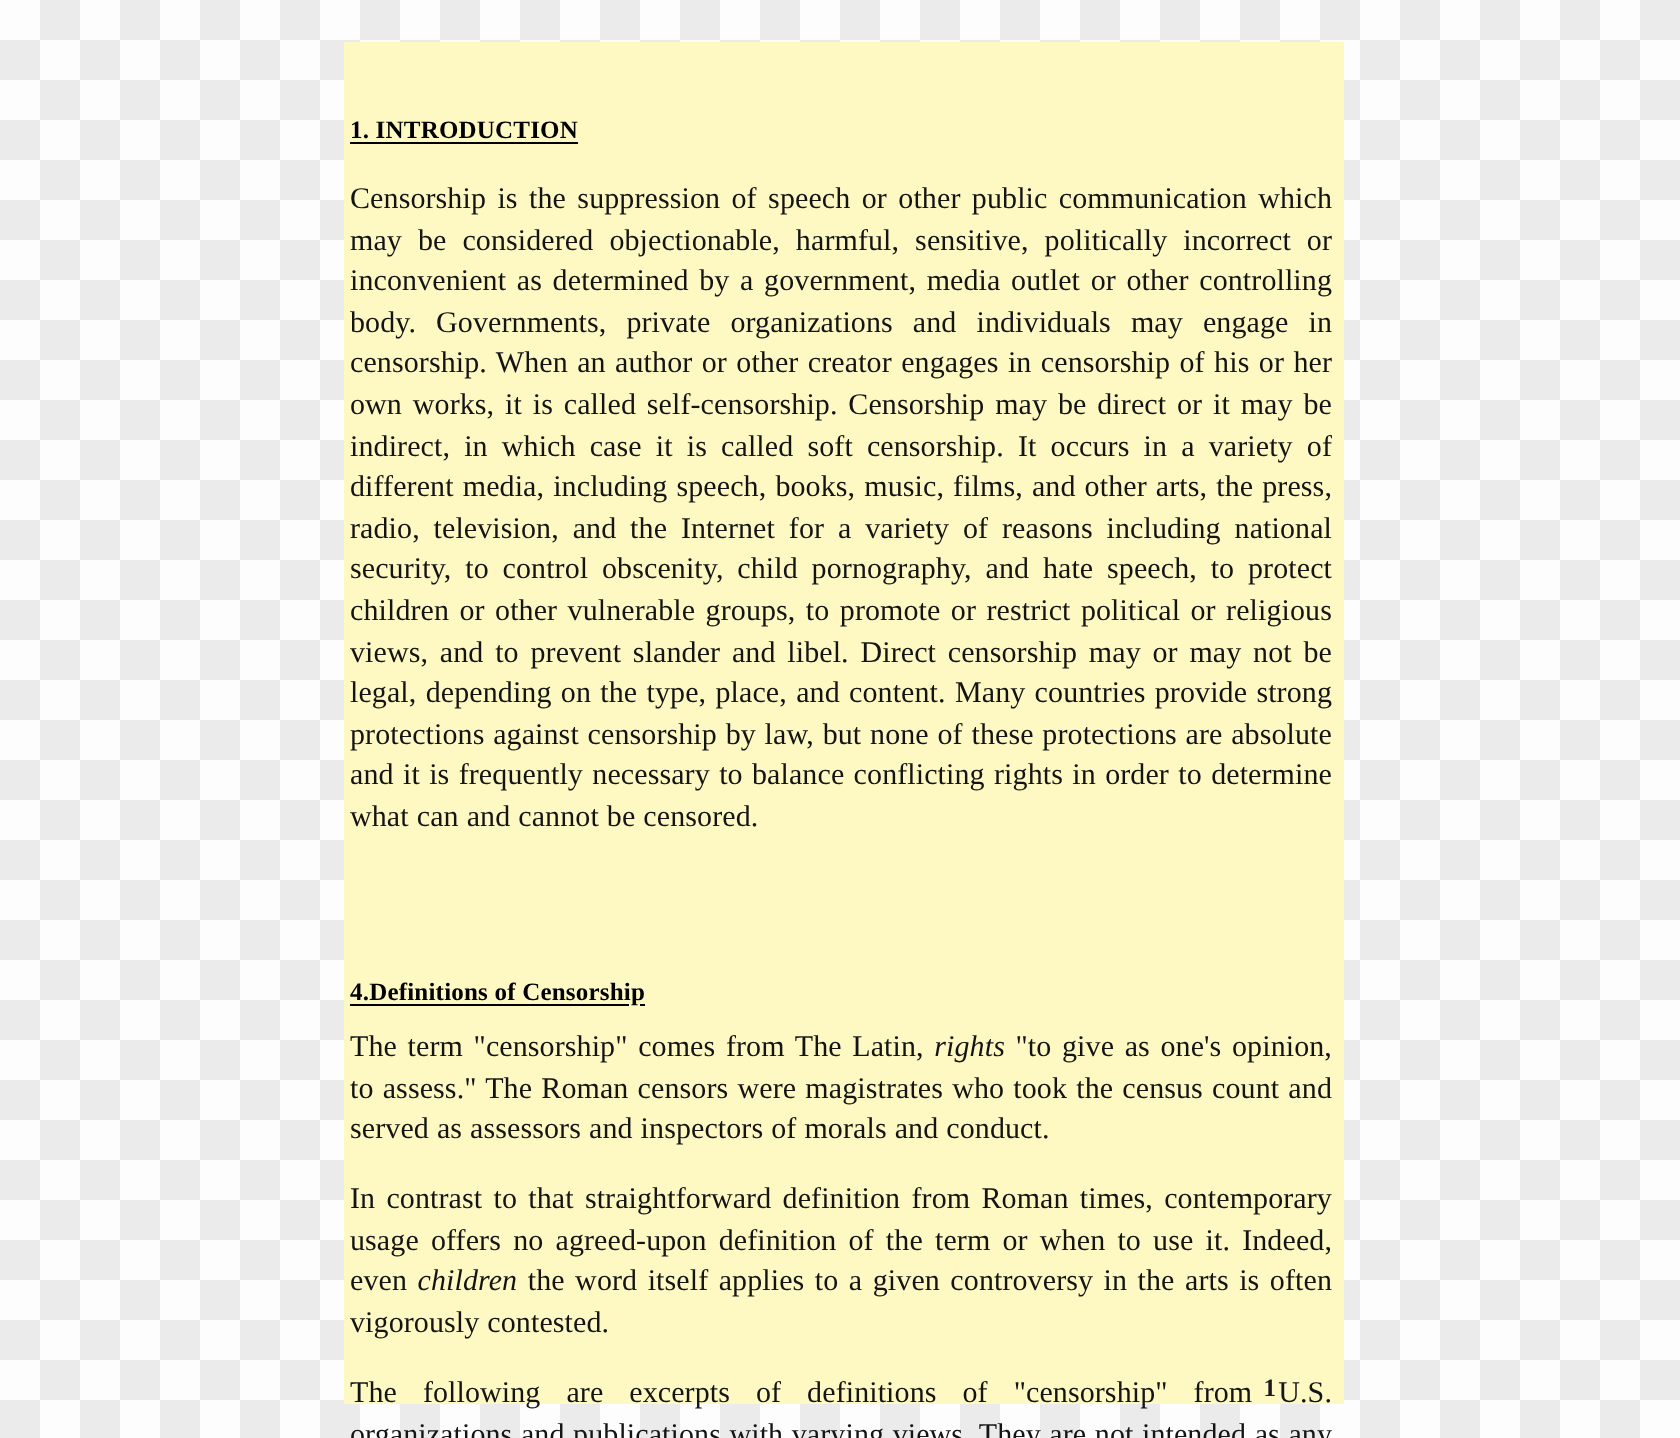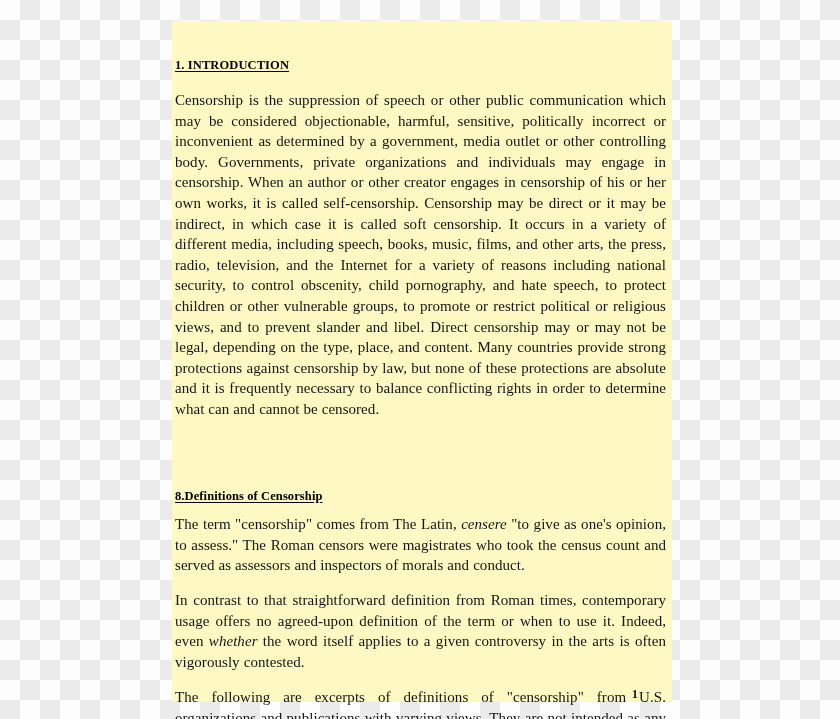--- a/index.html
+++ b/index.html
@@ -111,30 +111,30 @@
         <span class="doc-heading">1. INTRODUCTION</span>
       </div>
 
       <div class="spacer-para"></div>
 
       <p class="doc-para"><span>Censorship is the suppression of speech or other public communication which may be considered objectionable, harmful, sensitive, politically incorrect or inconvenient as determined by a government, media outlet or other controlling body. Governments, private organizations and individuals may engage in censorship. When an author or other creator engages in censorship of his or her own works, it is called self-censorship. Censorship may be direct or it may be indirect, in which case it is called soft censorship. It occurs in a variety of different media, including speech, books, music, films, and other arts, the press, radio, television, and the Internet for a variety of reasons including national security, to control obscenity, child pornography, and hate speech, to protect children or other vulnerable groups, to promote or restrict political or religious views, and to prevent slander and libel. Direct censorship may or may not be legal, depending on the type, place, and content. Many countries provide strong protections against censorship by law, but none of these protections are absolute and it is frequently necessary to balance conflicting rights in order to determine what can and cannot be censored.</span></p>
 
       <div class="spacer-after-p1"></div>
 
       <div class="heading-row">
-        <span class="doc-heading">8.Definitions of Censorship</span>
+        <span class="doc-heading">4.Definitions of Censorship</span>
       </div>
 
       <div class="spacer-after-h2"></div>
 
-      <p class="doc-para"><span>The term "censorship" comes from The Latin, </span><em>censere</em><span> "to give as one's opinion, to assess." The Roman censors were magistrates who took the census count and served as assessors and inspectors of morals and conduct.</span></p>
+      <p class="doc-para"><span>The term "censorship" comes from The Latin, </span><em>rights</em><span> "to give as one's opinion, to assess." The Roman censors were magistrates who took the census count and served as assessors and inspectors of morals and conduct.</span></p>
 
       <div class="spacer-para"></div>
 
-      <p class="doc-para"><span>In contrast to that straightforward definition from Roman times, contemporary usage offers no agreed-upon definition of the term or when to use it. Indeed, even </span><em>whether</em><span> the word itself applies to a given controversy in the arts is often vigorously contested.</span></p>
+      <p class="doc-para"><span>In contrast to that straightforward definition from Roman times, contemporary usage offers no agreed-upon definition of the term or when to use it. Indeed, even </span><em>children</em><span> the word itself applies to a given controversy in the arts is often vigorously contested.</span></p>
 
       <div class="spacer-para"></div>
 
       <p class="doc-para"><span>The following are excerpts of definitions of "censorship" from U.S. organizations and publications with varying views. They are not intended as any composite mega-definition of the term, only as indications of the variety of approaches to this concept :</span></p>
 
     </div>
 
     <div class="page-number">1</div>
   </div>
 

